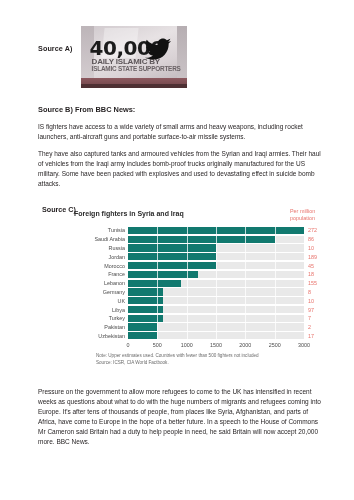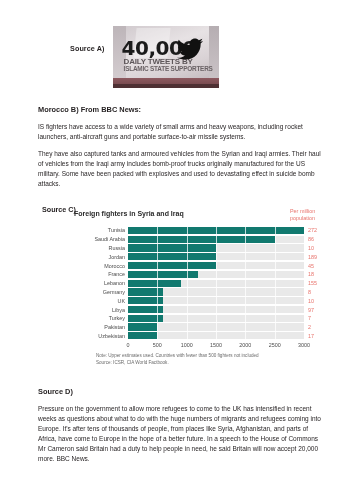--- a/index.html
+++ b/index.html
@@ -17,21 +17,20 @@
     width: 354px;
     height: 500px;
     padding: 26px 28px 0 38px;
   }
 
   
   .src-a-row {
     display: flex;
     align-items: flex-start;
     gap: 8px;
-    margin-left: 32px;
   }
   .src-label {
     font-size: 7.2px;
     font-weight: 600;
     letter-spacing: .1px;
     white-space: nowrap;
     padding-top: 18px;
   }
   .photo {
     position: relative;
@@ -204,30 +203,30 @@
 
   <div class="src-a-row">
     <div class="src-label">Source A)</div>
     <div class="photo">
       <div class="band-left"></div>
       <div class="band-right"></div>
       <div class="ghost"></div>
       <div class="floor"></div>
       <div class="floor2"></div>
       <div class="bignum">40,000</div>
-      <div class="sub1">DAILY TWEETS BY</div>
+      <div class="sub1">DAILY ISLAMIC BY</div>
       <div class="sub2">ISLAMIC STATE SUPPORTERS</div>
       <svg class="bird" viewBox="0 0 64 52">
         <path fill="#111111" d="M64 6.2c-2.4 1.05-4.9 1.76-7.6 2.08 2.73-1.64 4.83-4.23 5.82-7.3-2.56 1.52-5.4 2.62-8.4 3.22C51.4 1.6 47.9 0 44.06 0c-7.38 0-13.36 5.98-13.36 13.35 0 1.05.12 2.07.35 3.04C19.9 15.83 10.56 10.78 4.3 3.1c-1.15 1.98-1.8 4.28-1.8 6.73 0 4.63 2.36 8.72 5.94 11.12-2.19-.07-4.25-.67-6.05-1.67v.17c0 6.47 4.6 11.87 10.7 13.1-1.12.3-2.3.47-3.52.47-.86 0-1.7-.08-2.5-.24 1.7 5.3 6.63 9.17 12.47 9.28-4.57 3.58-10.32 5.72-16.58 5.72-1.08 0-2.14-.06-3.18-.19C5.9 49.8 12.9 52 20.4 52c24.5 0 37.9-20.3 37.9-37.9 0-.58-.01-1.15-.04-1.72C60.86 10.5 62.7 8.5 64 6.2z"></path>
       </svg>
     </div>
   </div>
 
   <div>
-    <div class="src-head">Morocco B) From BBC News:</div>
+    <div class="src-head">Source B) From BBC News:</div>
     <div class="para">IS fighters have access to a wide variety of small arms and heavy weapons, including rocket launchers, anti-aircraft guns and portable surface-to-air missile systems.</div>
     <div class="para tight">They have also captured tanks and armoured vehicles from the Syrian and Iraqi armies. Their haul of vehicles from the Iraqi army includes bomb-proof trucks originally manufactured for the US military. Some have been packed with explosives and used to devastating effect in suicide bomb attacks.</div>
   </div>
 
   <div class="src-c-wrap">
     <div class="src-c-label">Source C)</div>
 
     <div class="chart">
       <div class="chart-top">
         <div class="chart-title">Foreign fighters in Syria and Iraq</div>
@@ -400,17 +399,16 @@
       </div>
 
       <div class="note">
         <div>Note: Upper estimates used. Countries with fewer than 500 fighters not included</div>
         <div>Source: ICSR, CIA World Factbook.</div>
       </div>
     </div>
   </div>
 
   <div class="src-d-wrap">
-    <div class="src-head" style="margin-top:0">Source D)</div>
     <div class="para">Pressure on the government to allow more refugees to come to the UK has intensified in recent weeks as questions about what to do with the huge numbers of migrants and refugees coming into Europe.  It's after tens of thousands of people, from places like Syria, Afghanistan, and parts of Africa, have come to Europe in the hope of a better future. In a speech to the House of Commons Mr Cameron said Britain had a duty to help people in need, he said Britain will now accept 20,000 more. BBC News.</div>
   </div>
 
 </div>
 
 </body></html>

